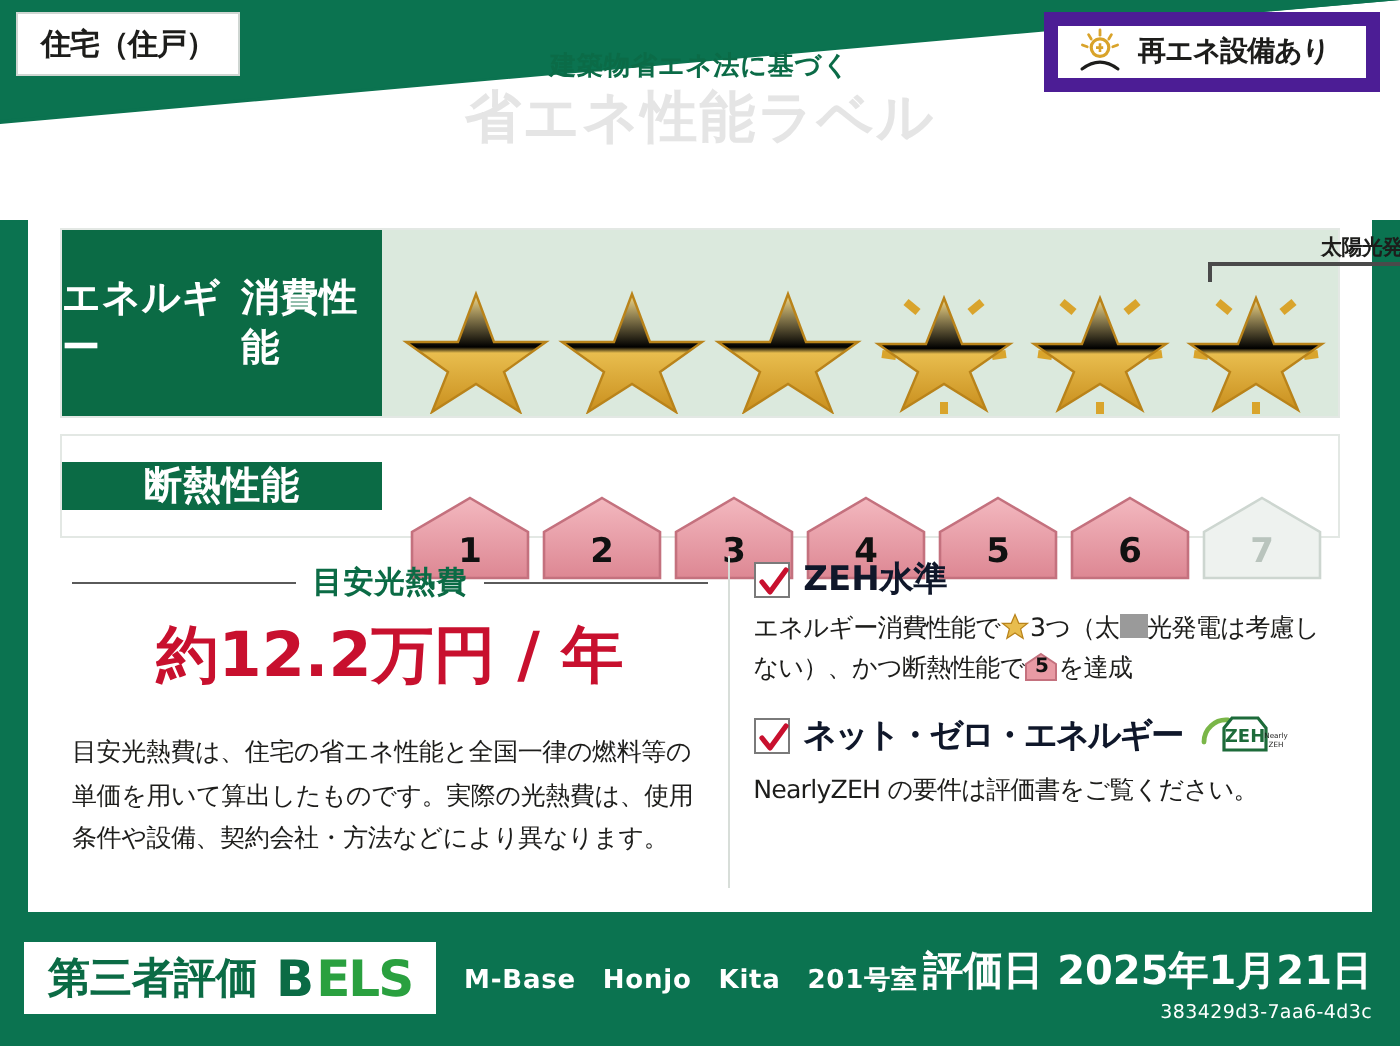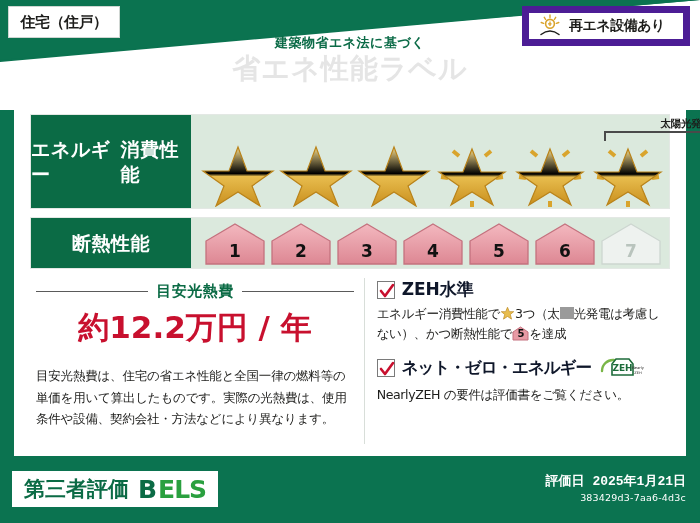--- a/index.html
+++ b/index.html
@@ -62,39 +62,39 @@
     border:7px solid #4c1d95;
     display:flex; align-items:center; gap:6px;
     padding:0 12px 0 8px;
     z-index:6;
   }
   .re-badge .txt{ font-size:14px; font-weight:bold; color:#1d1d1b; letter-spacing:-0.5px;}
   .sun-ico{ width:26px; height:24px; flex:0 0 auto;}
 
   
   .title-wrap{
-    position:absolute; left:0; top:34px; width:700px;
+    position:absolute; left:0; top:24px; width:700px;
     text-align:center; z-index:5;
   }
   .title-sub{
     font-size:13px; font-weight:bold; color:#0b6b47; letter-spacing:0.5px;
   }
   .title-main{
     font-size:28px; font-weight:bold; color:#e5e5e5; letter-spacing:1px;
     line-height:1.15; margin-top:1px;
   }
 
   
   .row{
     position:absolute; left:16px; width:640px;
     display:flex; align-items:stretch;
     border:1px solid #e3e8e4;
   }
   .row-energy{ top:10px; height:95px; }
-  .row-insul { top:113px; height:52px; }
+  .row-insul { top:113px; height:52px;align-items:center; }
 
   .row-label{
     width:160px; flex:0 0 160px;
     background:#0b6b45;
     color:#ffffff; font-weight:bold;
     display:flex; flex-direction:row; align-items:center; justify-content:center;
     font-size:19px; line-height:1.28; letter-spacing:0.5px;
   }
   .row-label.small{ font-size:19px; }
   .row-body{
@@ -221,21 +221,21 @@
   .bels-els{ font-size:25px; font-weight:bold; color:#2aa03f; letter-spacing:-1px; margin-left:-7px;}
   .bldg{
     position:absolute; left:232px; top:20px;
     font-size:13px; font-weight:bold; color:#ffffff;
     letter-spacing:0.4px;
   }
   .eval{
     position:absolute; right:14px; top:11px;
     text-align:right; color:#ffffff;
   }
-  .eval .d{ font-size:13px; font-weight:bold; letter-spacing:0px;font-family:Liberation Mono, monospace;}
+  .eval .d{ font-size:20px; font-weight:bold; letter-spacing:0px;}
   .eval .id{ font-size:9.5px; margin-top:2px; letter-spacing:0.2px;}
 </style>
 </head>
 <body>
 
 <div id="label-root">
 
   <div class="roof-wedge"></div>
   <div class="roof-green"></div>
 
@@ -456,19 +456,20 @@
       </div>
     </div>
   </div>
 
   <div class="footer">
     <div class="bels-box">
       <span class="bels-jp">第三者評価</span>
       <span class="bels-b">B</span>
       <span class="bels-els">ELS</span>
     </div>
+    <div class="bldg">M-Base　Honjo　Kita　201号室</div>
     <div class="eval">
       <div class="d">評価日 2025年1月21日</div>
       <div class="id">383429d3-7aa6-4d3c</div>
     </div>
   </div>
 
 </div>
 
 </body></html>

